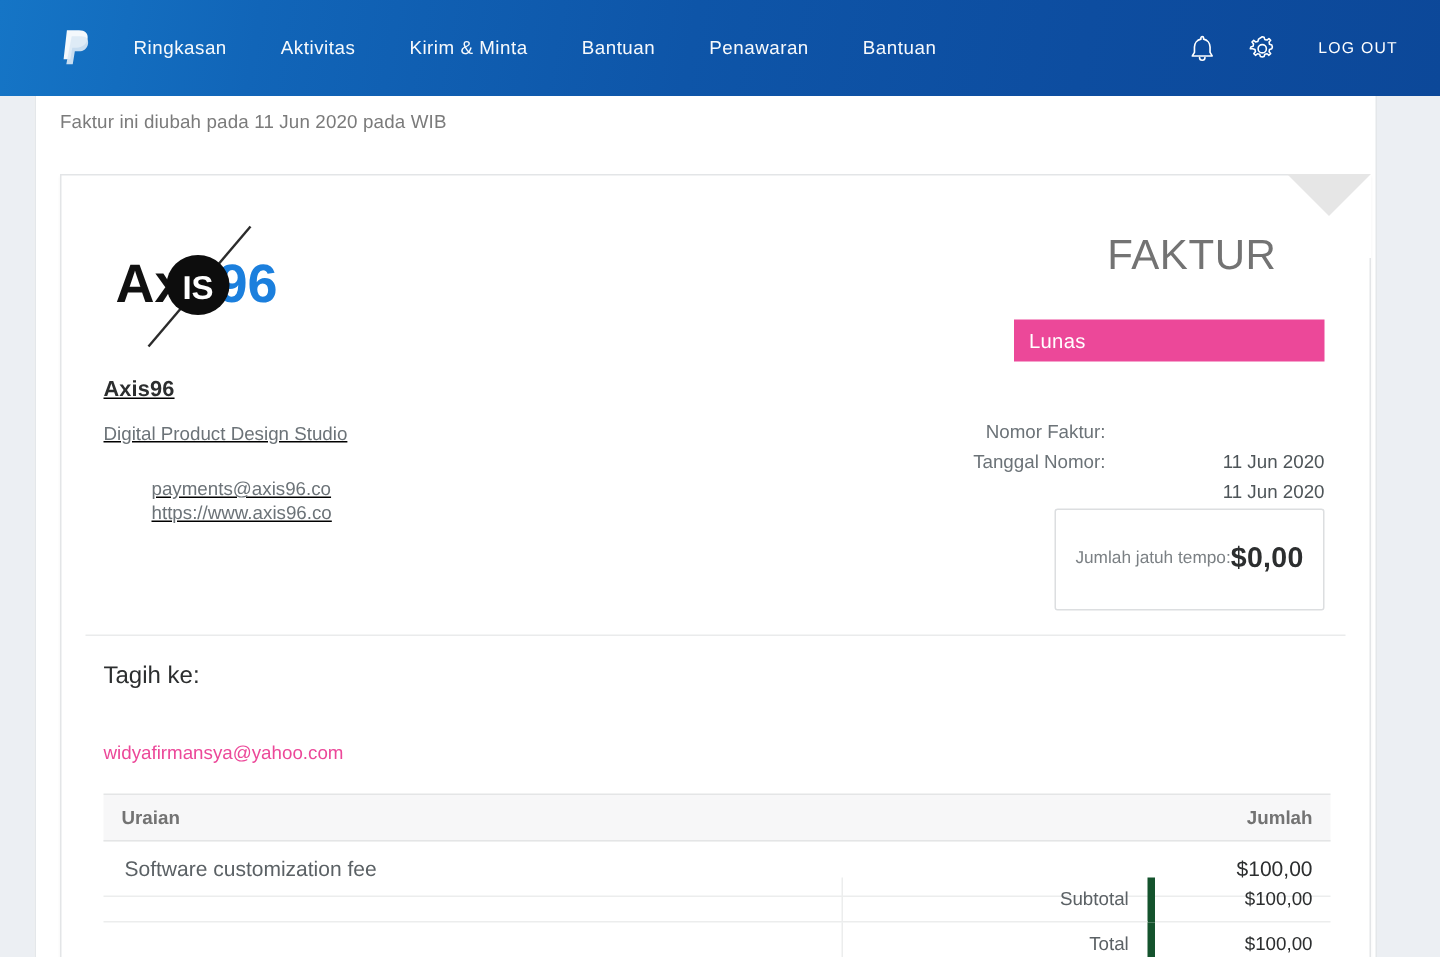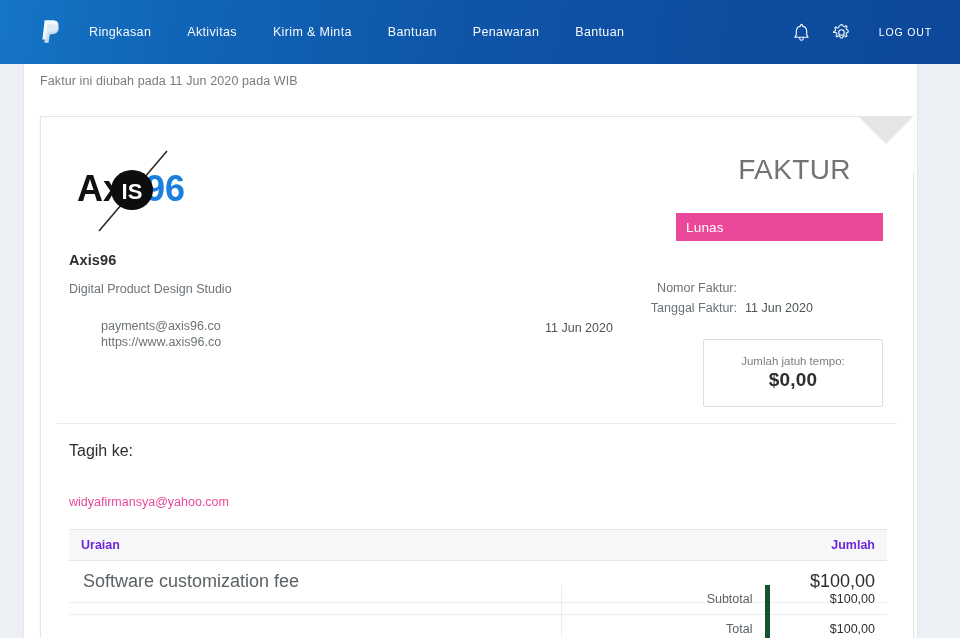--- a/index.html
+++ b/index.html
@@ -149,20 +149,21 @@
     align-items: center;
     padding-left: 10px;
     letter-spacing: .2px;
   }
 
   
   .seller {
     position: absolute;
     top: 135px; left: 28px;
     width: 320px;
+    text-decoration: underline;
   }
   .seller-name {
     font-size: 14.5px;
     font-weight: bold;
     color: #2c2e2f;
     margin-bottom: 14px;
     letter-spacing: .1px;
   }
   .seller-tag {
     font-size: 12.5px;
@@ -190,34 +191,34 @@
     color: #6c7378;
   }
   .meta-label {
     width: 200px;
     text-align: right;
     padding-right: 8px;
     white-space: nowrap;
   }
   .meta-value {
     flex: 1;
-    text-align: left;
+    text-align: right;
     color: #4e5559;
   }
 
   
   .due-box {
     position: absolute;
     top: 222px; right: 0;
     width: 180px; height: 68px;
     border: 1px solid #dcdee0;
     border-radius: 2px;
     background: #ffffff;
     display: flex;
-    flex-direction: column;
+    flex-direction: row;
     align-items: center;
     justify-content: center;
   }
   .due-label {
     font-size: 11.5px;
     color: #7b8084;
     margin-bottom: 2px;
   }
   .due-amount {
     font-size: 19px;
@@ -254,28 +255,28 @@
     top: 412px; left: 28px;
     width: 818px;
     border-collapse: collapse;
   }
   .items th {
     background: #f7f7f8;
     border-top: 1px solid #e4e5e6;
     border-bottom: 1px solid #e4e5e6;
     font-size: 12.5px;
     font-weight: bold;
-    color: #6d28d9;
+    color: #737373;
     padding: 8px 12px;
     height: 30px;
   }
   .items th.desc { text-align: left; }
   .items th.amt  { text-align: right; }
   .items td {
-    font-size: 18px;
+    font-size: 14px;
     color: #5b6165;
     padding: 10px 12px;
     border-bottom: 1px solid #eceded;
     height: 30px;
   }
   .items td.desc { text-align: left; padding-left: 14px; }
   .items td.amt  { text-align: right; color: #2c2e2f; }
 
   
   .totals {
@@ -379,21 +380,21 @@
     <div class="seller-line">payments@axis96.co</div>
     <div class="seller-line">https://www.axis96.co</div>
   </div>
 
   <div class="meta" style="right:30px;">
     <div class="meta-row">
       <div class="meta-label">Nomor Faktur:</div>
       <div class="meta-value"></div>
     </div>
     <div class="meta-row">
-      <div class="meta-label">Tanggal Faktur:</div>
+      <div class="meta-label">Tanggal Nomor:</div>
       <div class="meta-value">11 Jun 2020</div>
     </div>
     <div class="meta-row">
       <div class="meta-value">11 Jun 2020</div>
     </div>
   </div>
 
   <div class="due-box" style="right:30px;">
     <div class="due-label">Jumlah jatuh tempo:</div>
     <div class="due-amount">$0,00</div>

